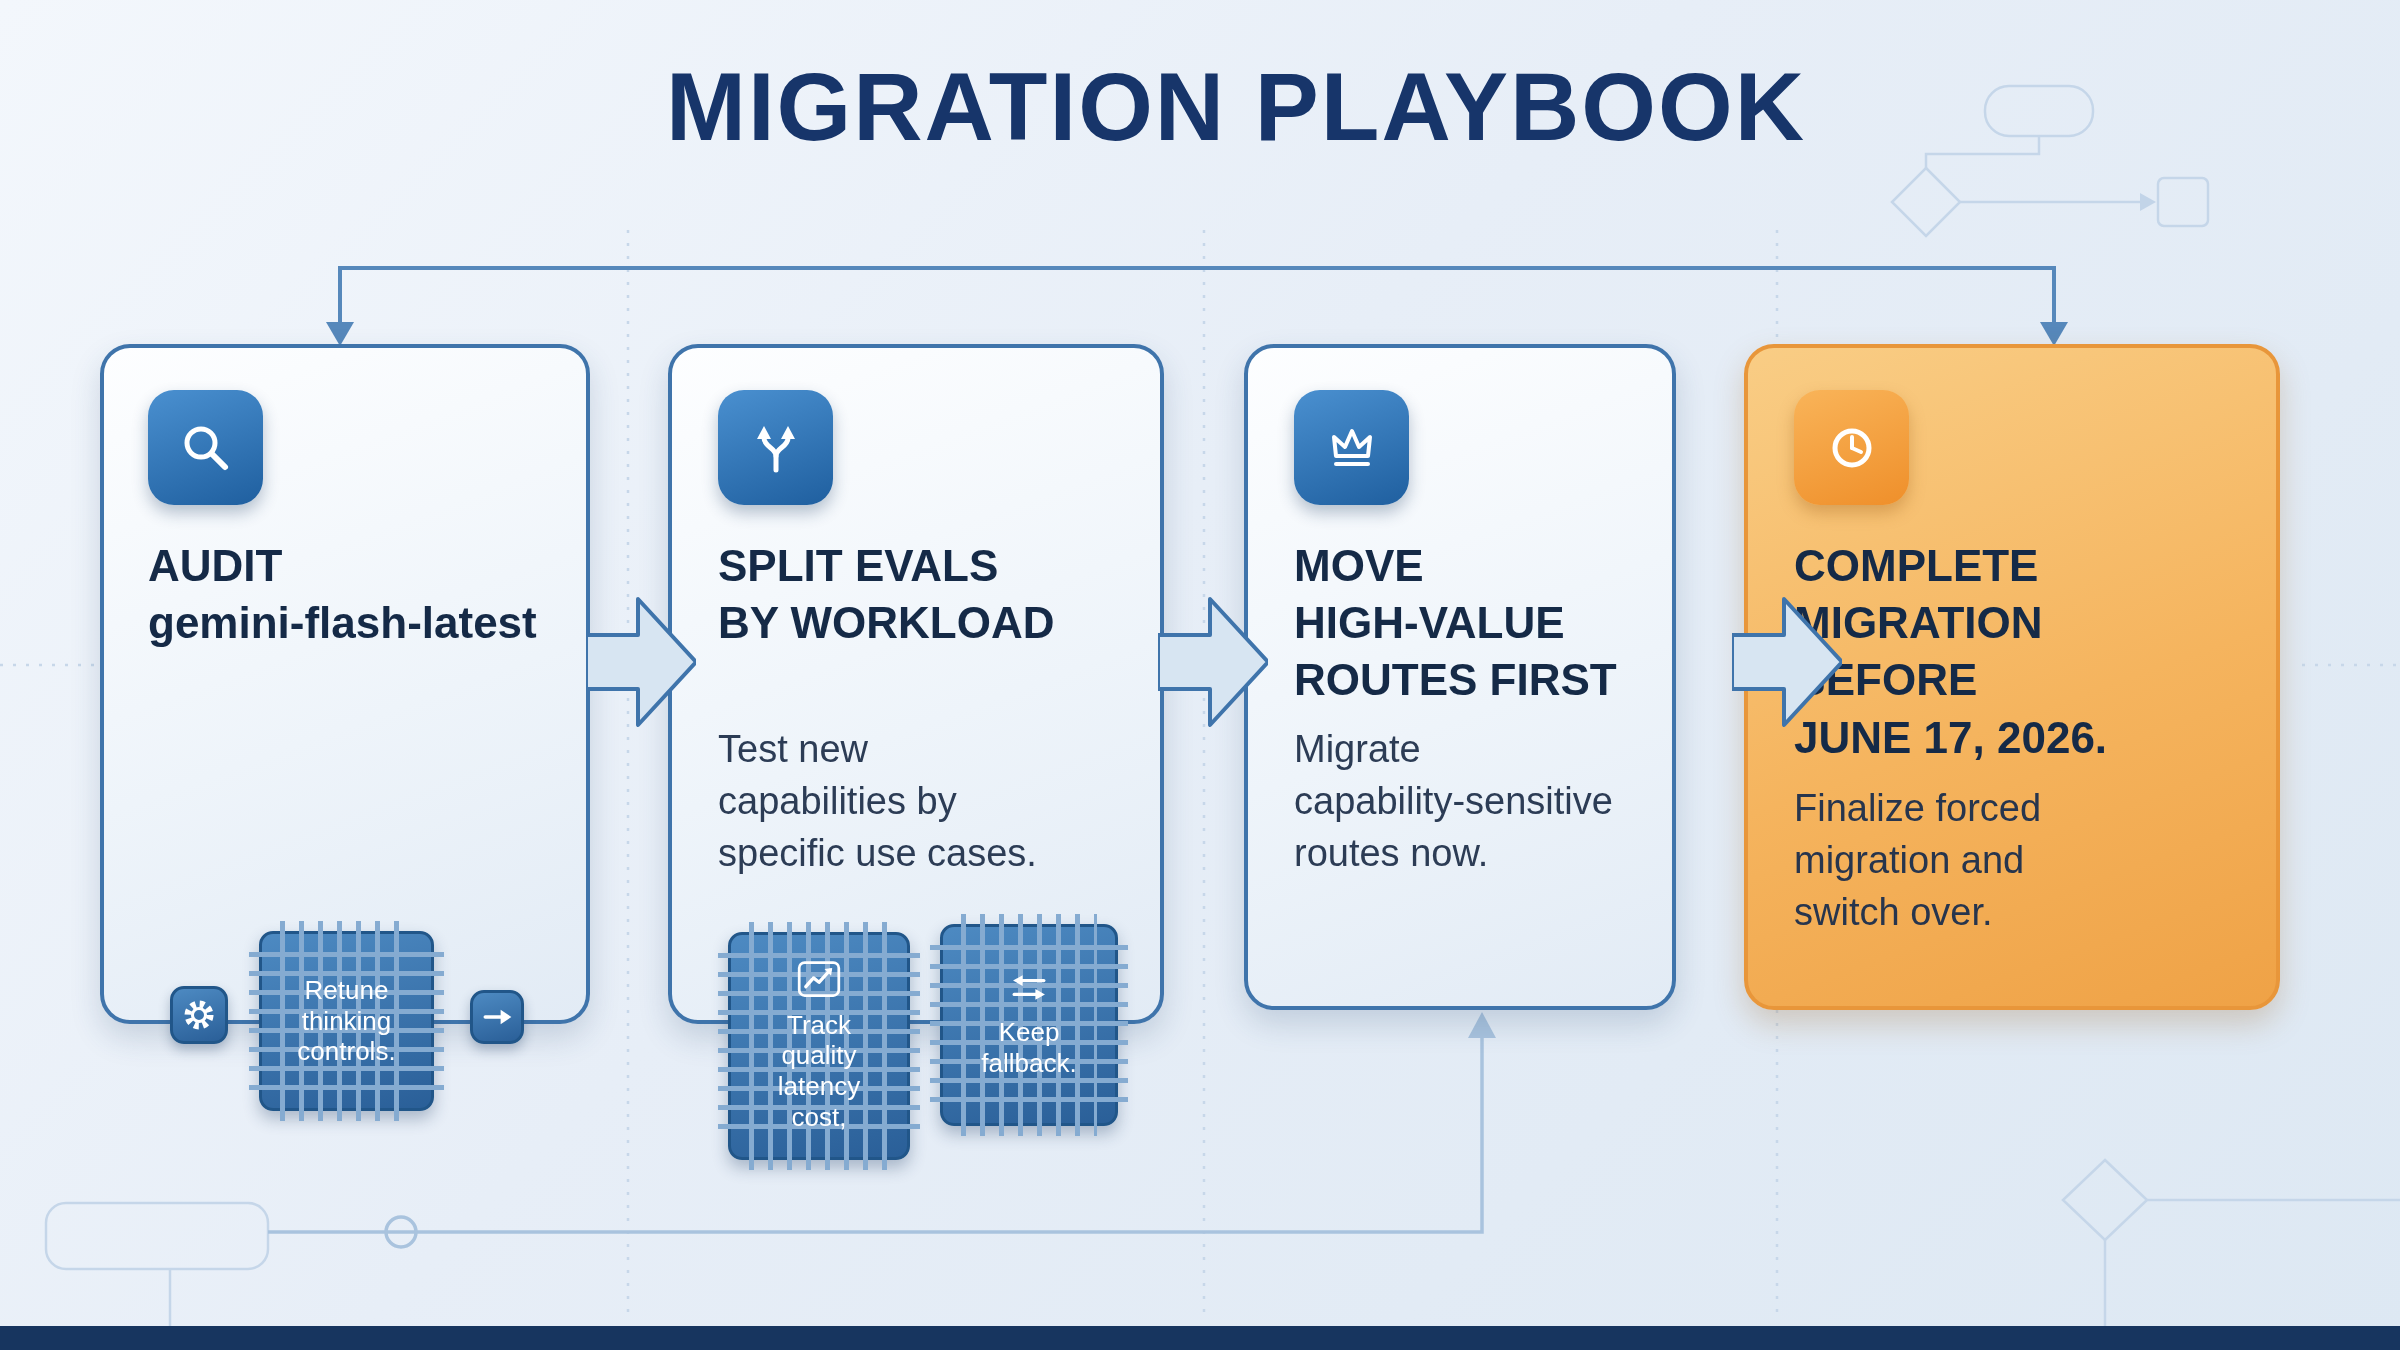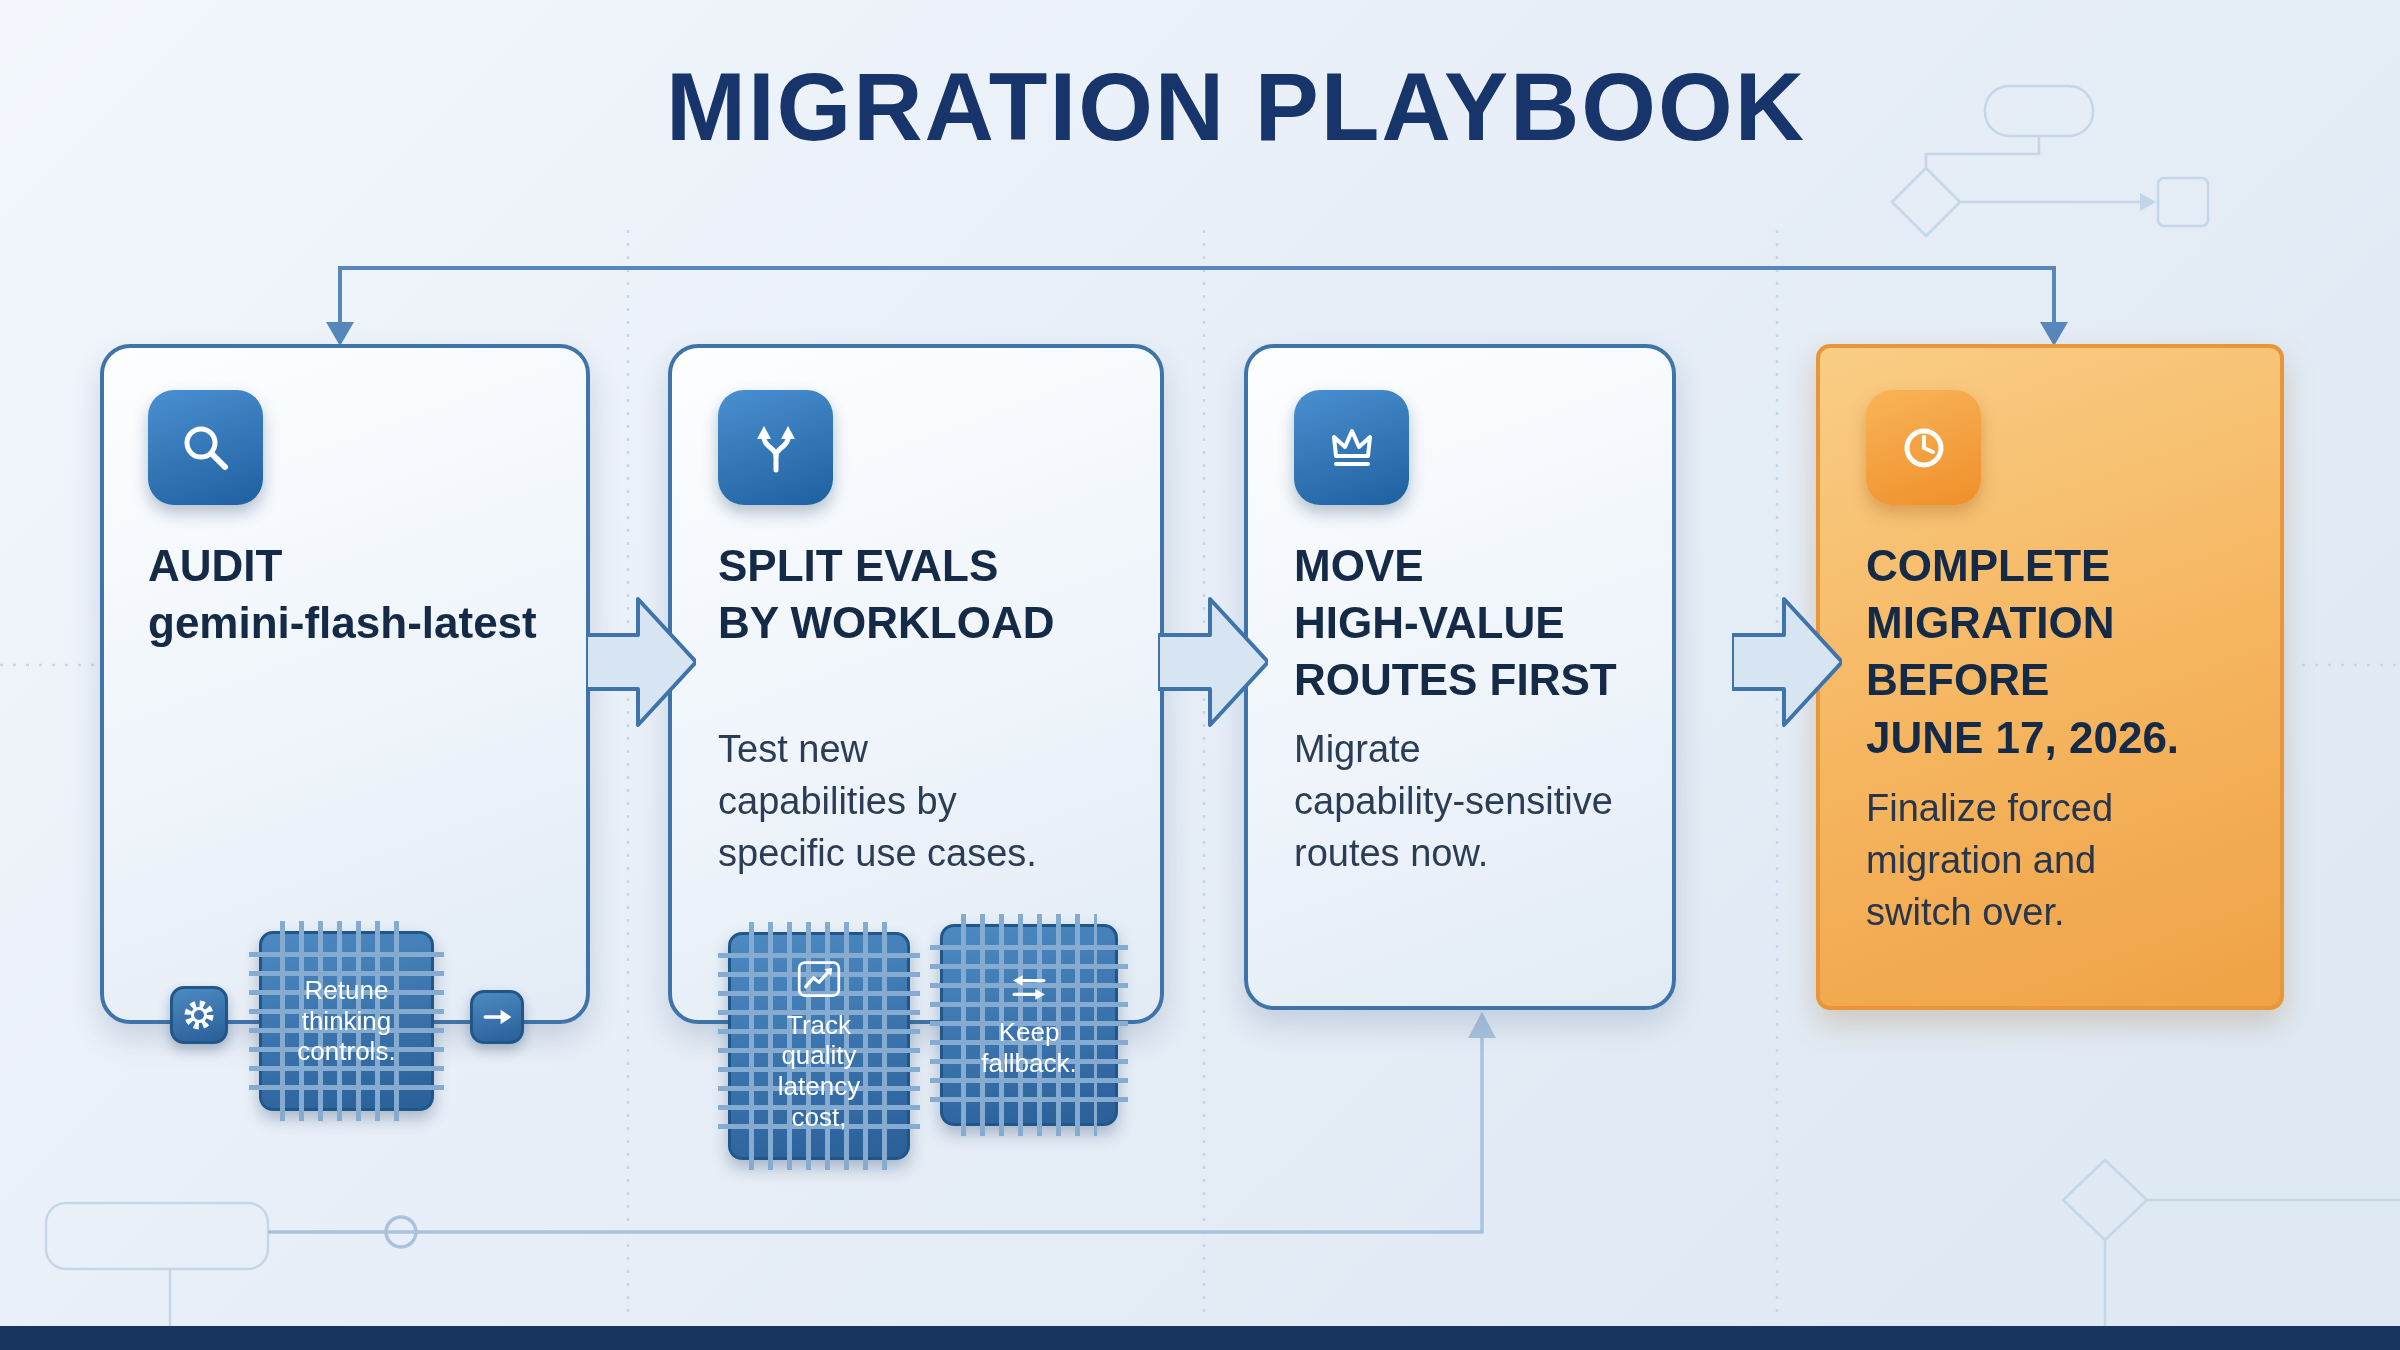--- a/index.html
+++ b/index.html
@@ -228,21 +228,21 @@
     </div>
     <div class="body-text">Migrate
 capability-sensitive
 routes now.</div>
   </div>
 
   <svg class="chevron" style="left:1732px;" viewBox="0 0 110 150">
     <polygon points="0,48 52,48 52,12 110,75 52,138 52,102 0,102" fill="#d7e5f2" stroke="#3f74ab" stroke-width="4" stroke-linejoin="round"></polygon>
   </svg>
 
-  <div class="card orange" style="left:1816px;top:344px;width:468px;height:666px;border-radius:14px;">
+  <div class="card orange" style="left:1744px;top:344px;width:536px;height:666px;">
     <div class="icon-tile orange">
       <svg width="64" height="64" viewBox="0 0 64 64">
         <circle cx="32" cy="32" r="17" fill="none" stroke="#fff" stroke-width="5"></circle>
         <line x1="32" y1="32" x2="32" y2="21" stroke="#fff" stroke-width="4" stroke-linecap="round"></line>
         <line x1="32" y1="32" x2="41" y2="36" stroke="#fff" stroke-width="4" stroke-linecap="round"></line>
       </svg>
     </div>
     <div class="heading">
       <span>COMPLETE</span>
       <span>MIGRATION</span>

